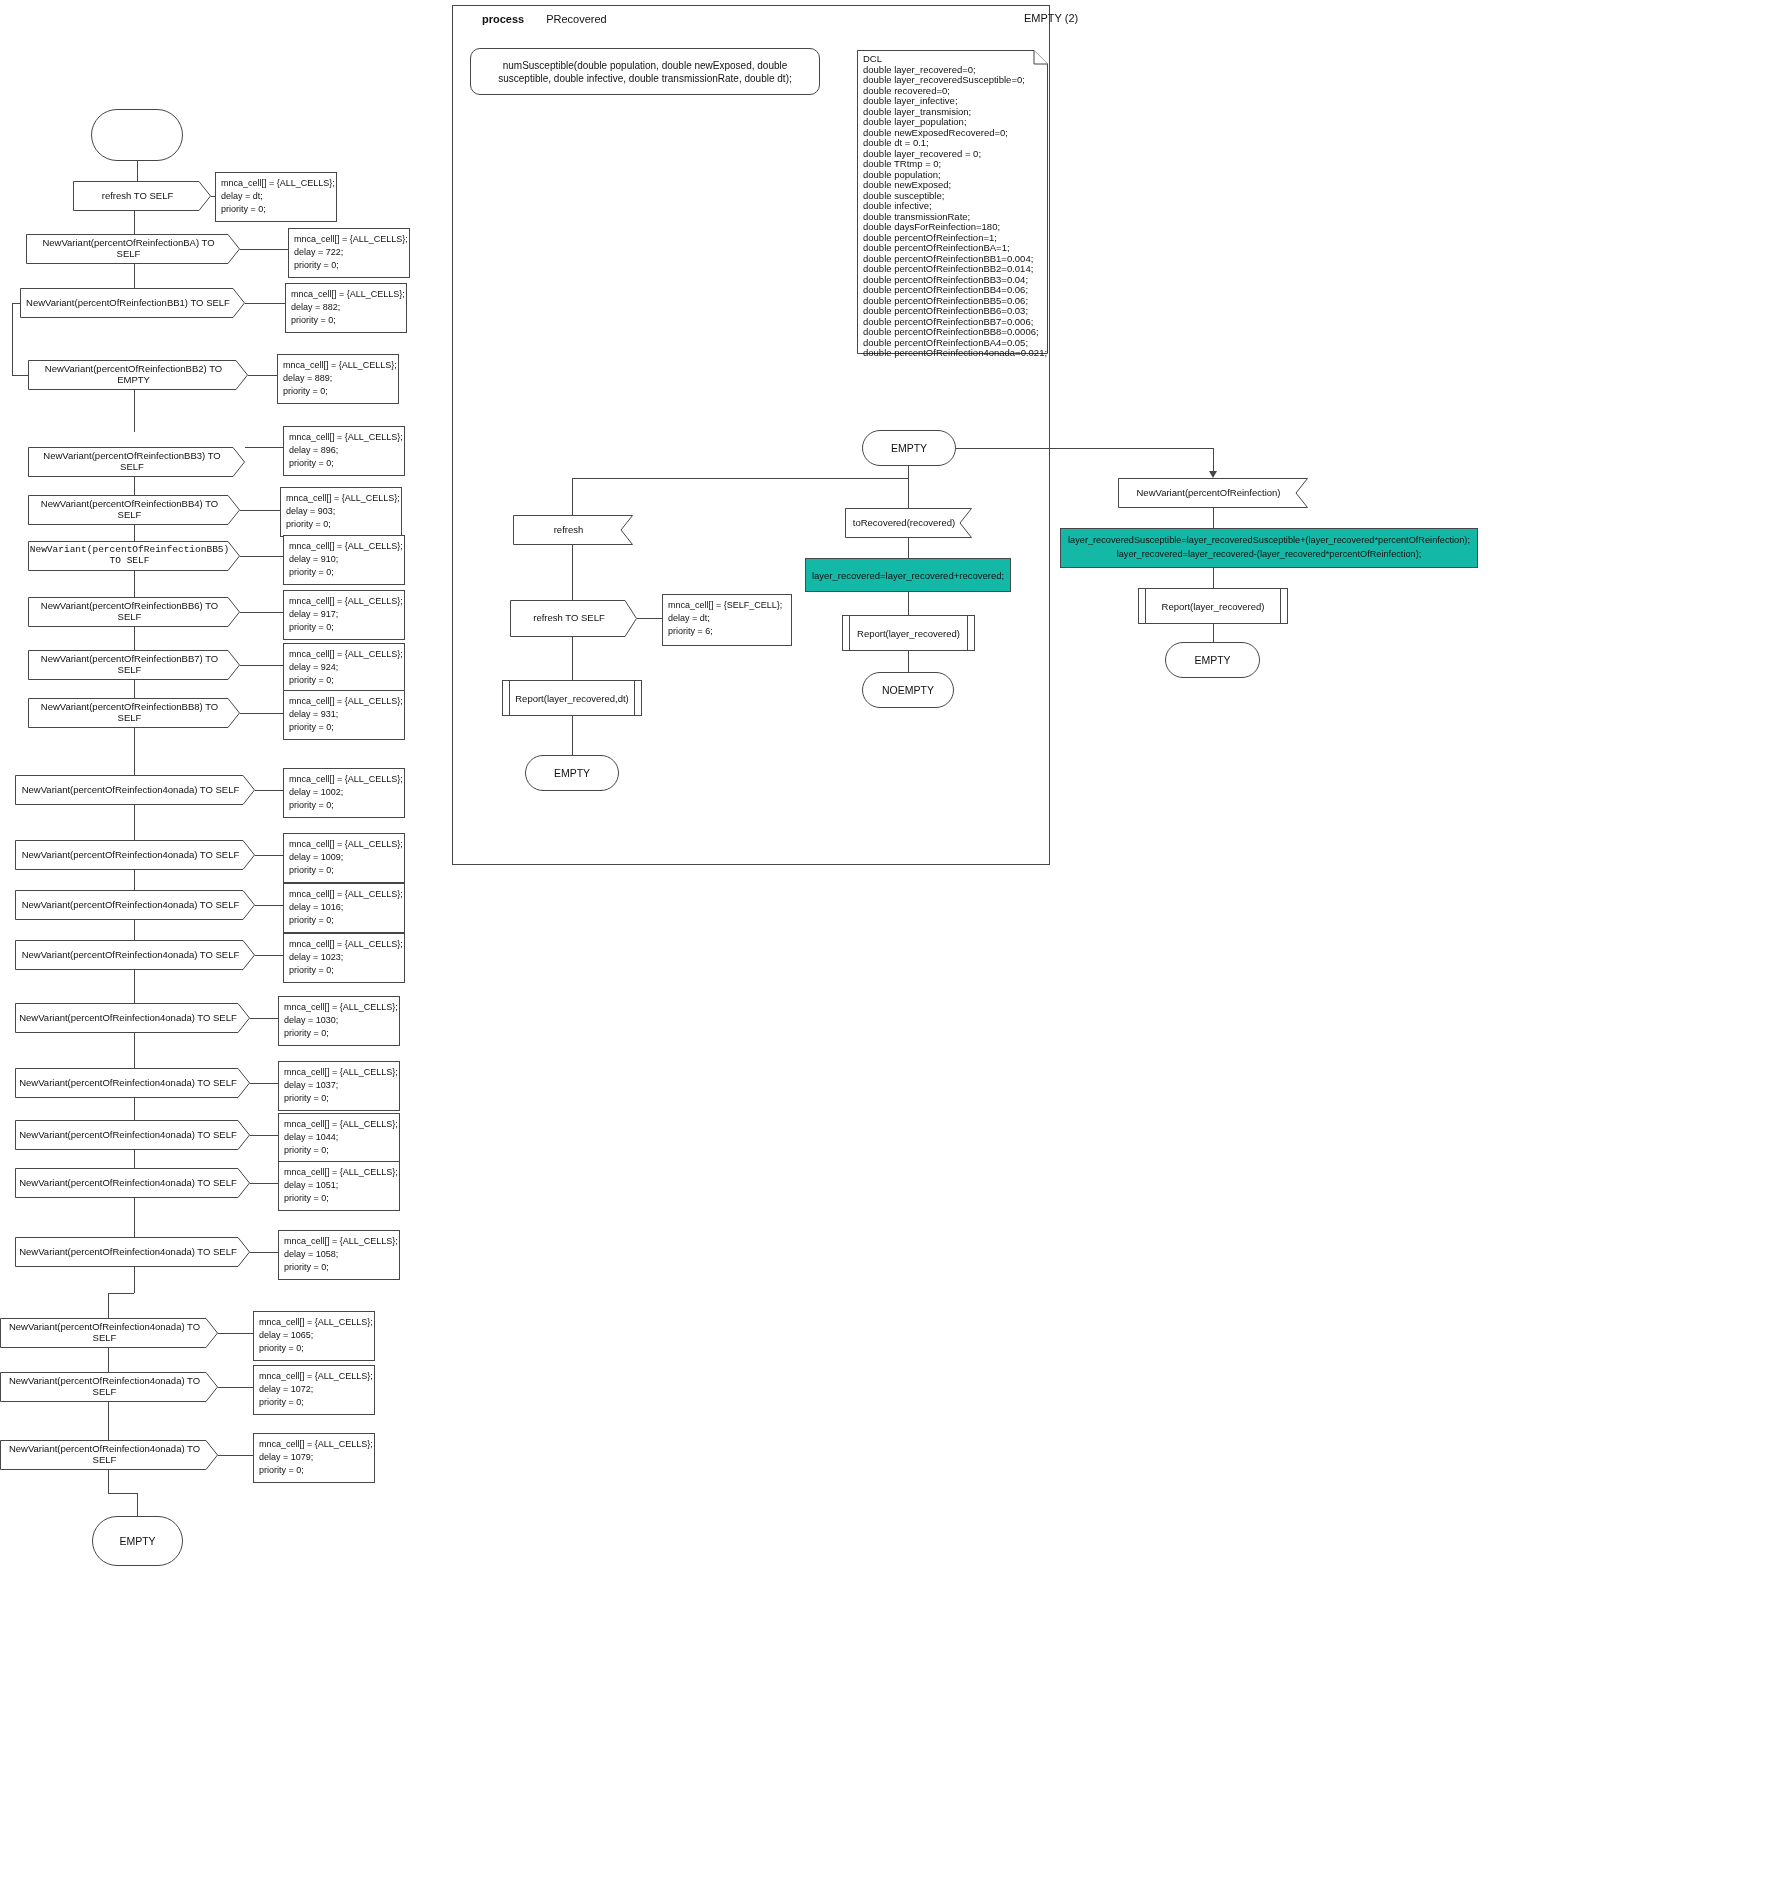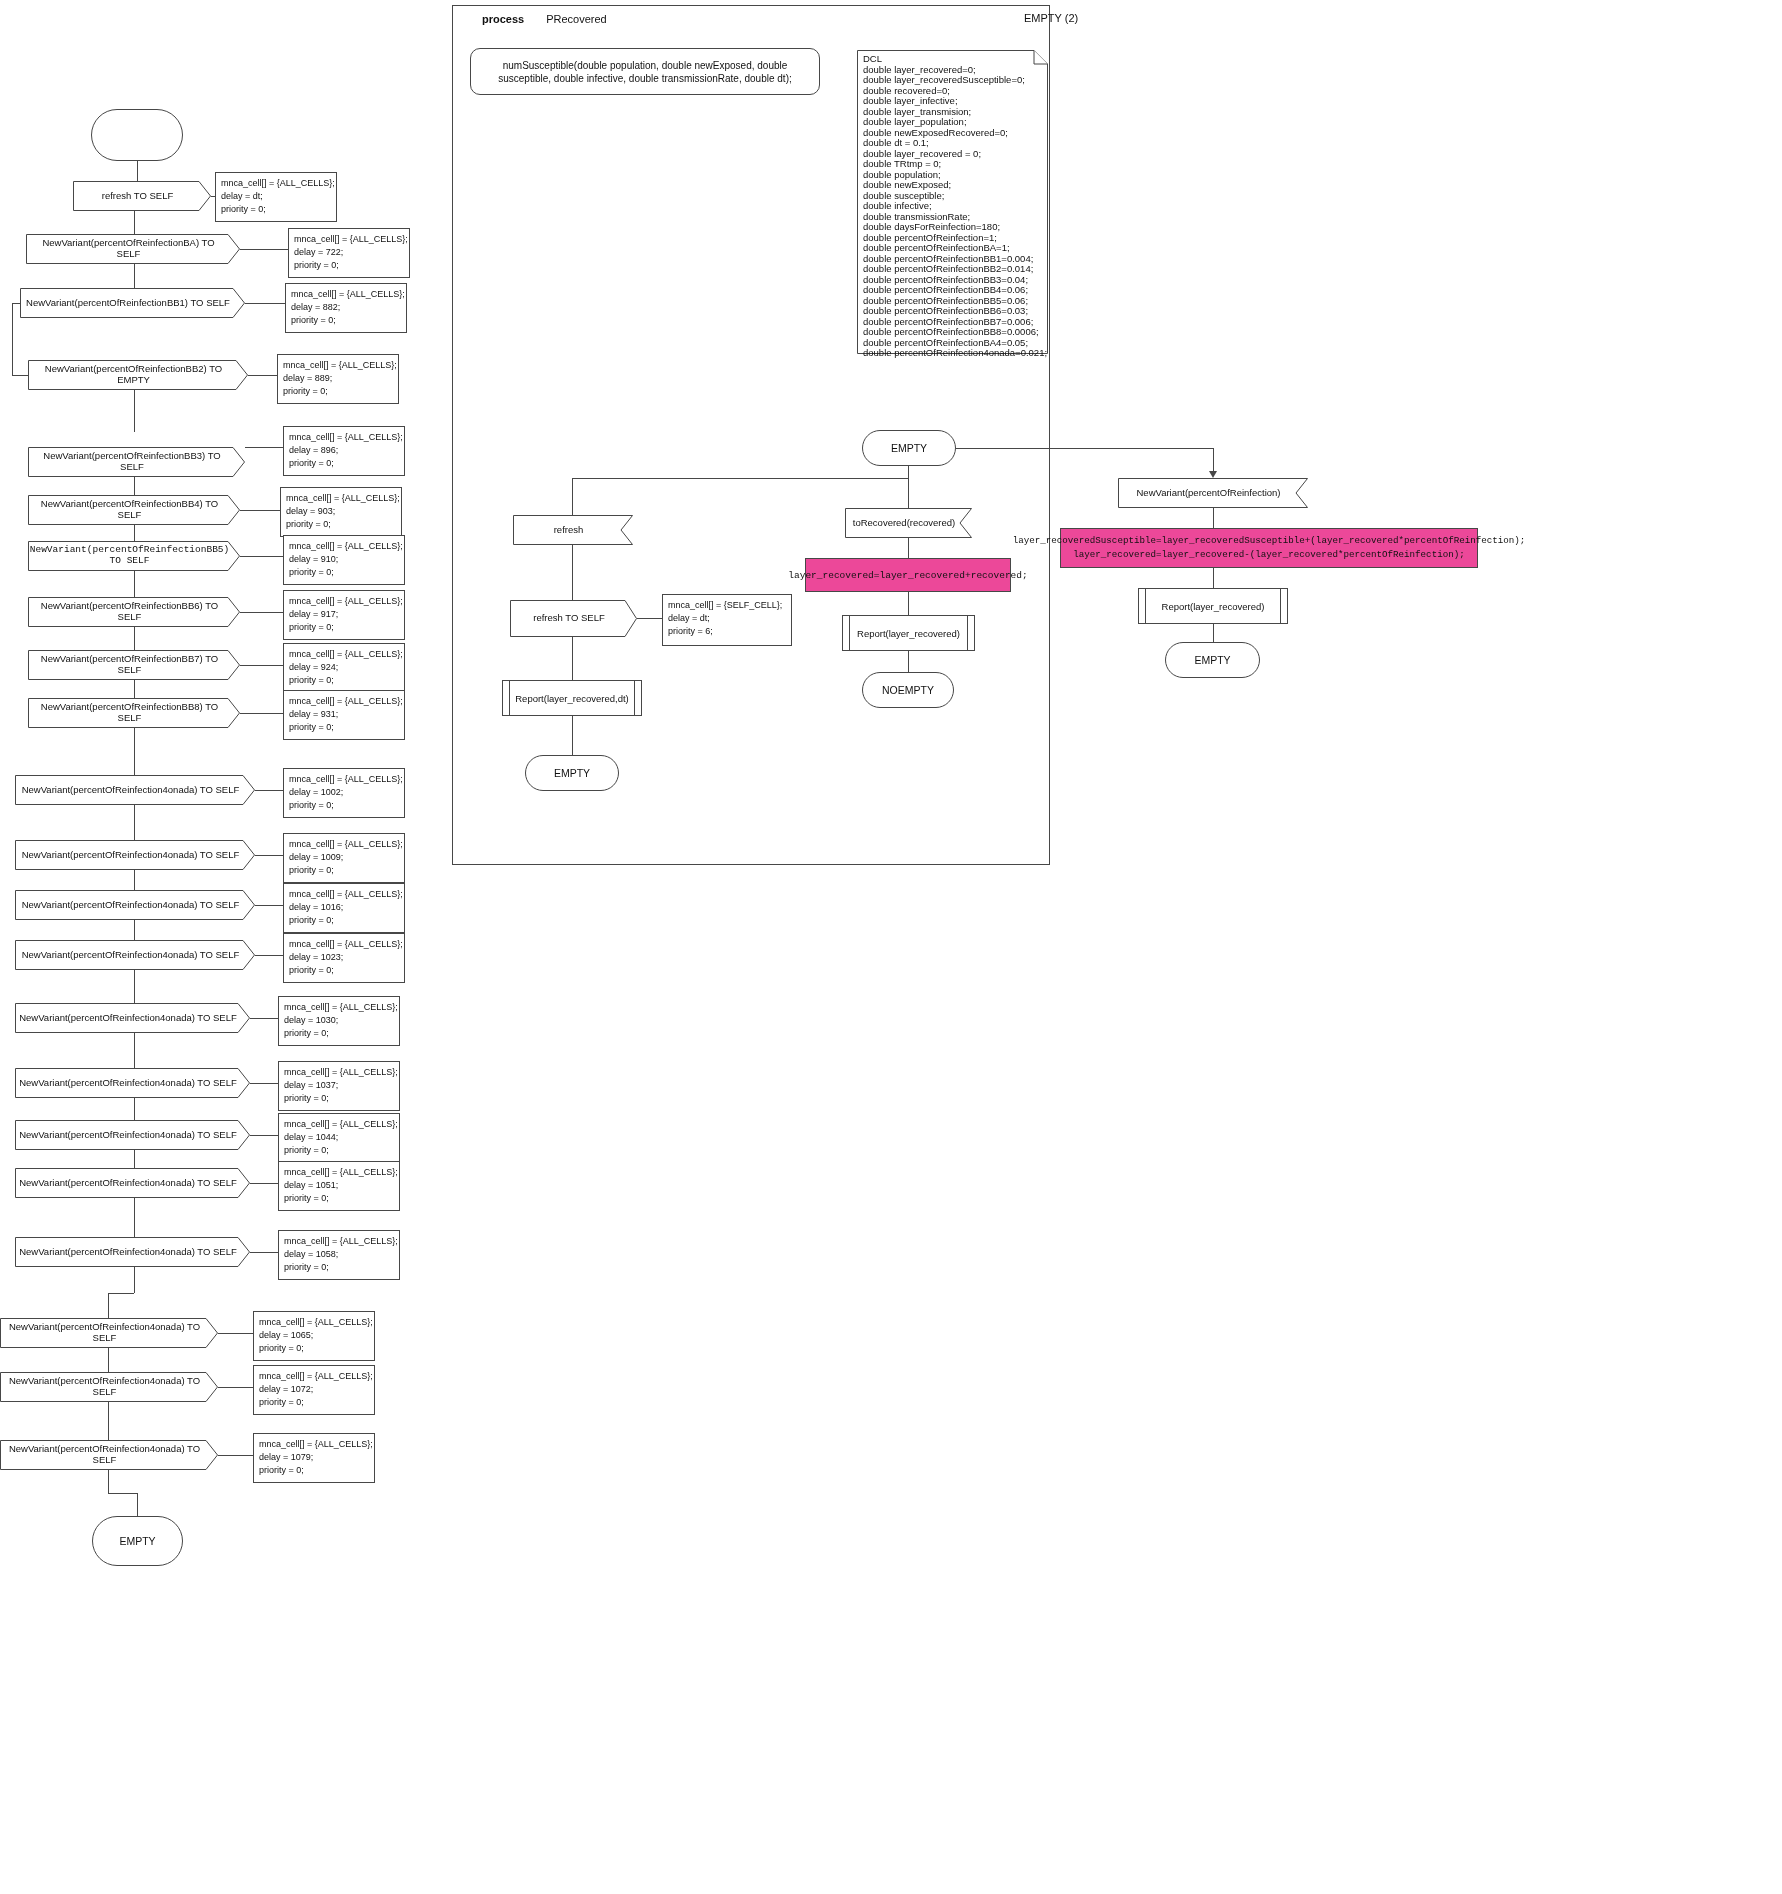--- a/index.html
+++ b/index.html
@@ -20,23 +20,23 @@
   .shape svg { position: absolute; left: 0; top: 0; display: block; }
   .shape svg polygon, .shape svg path { fill: #ffffff; stroke: #474747; stroke-width: 1; }
   .shape-label { position: relative; z-index: 1; width: 100%; height: 100%;
                  display: flex; align-items: center; justify-content: center;
                  text-align: center; font-size: 9.5px; line-height: 1.15; padding: 0 13px 0 4px; }
 
   .state { position: absolute; z-index: 2; border: 1px solid #474747; border-radius: 18px; background: #ffffff;
            display: flex; align-items: center; justify-content: center; font-size: 10.5px; }
   .oval  { border-radius: 26px; }
 
-  .rect-task { position: absolute; z-index: 2; border: 1px solid #474747; background: #ec4899;
+  .rect-task { position: absolute; z-index: 2; border: 1px solid #474747; background: #14b8a6;
                display: flex; align-items: center; justify-content: center;
-               font-size: 9.5px; text-align: center; white-space: pre; font-family: Liberation Mono, monospace; }
+               font-size: 9.5px; text-align: center; white-space: pre; }
 
   .proc { position: absolute; z-index: 2; border: 1px solid #474747; background: #ffffff;
           display: flex; align-items: center; justify-content: center; font-size: 9.5px; }
   .proc::before, .proc::after { content: ""; position: absolute; top: 0; bottom: 0; width: 1px; background: #474747; }
   .proc::before { left: 6px; } .proc::after { right: 6px; }
 
   .procdecl { position: absolute; z-index: 2; border: 1px solid #474747; border-radius: 10px; background: #ffffff;
               display: flex; align-items: center; justify-content: center; text-align: center;
               font-size: 10px; line-height: 1.3; padding: 4px 14px; }
 

